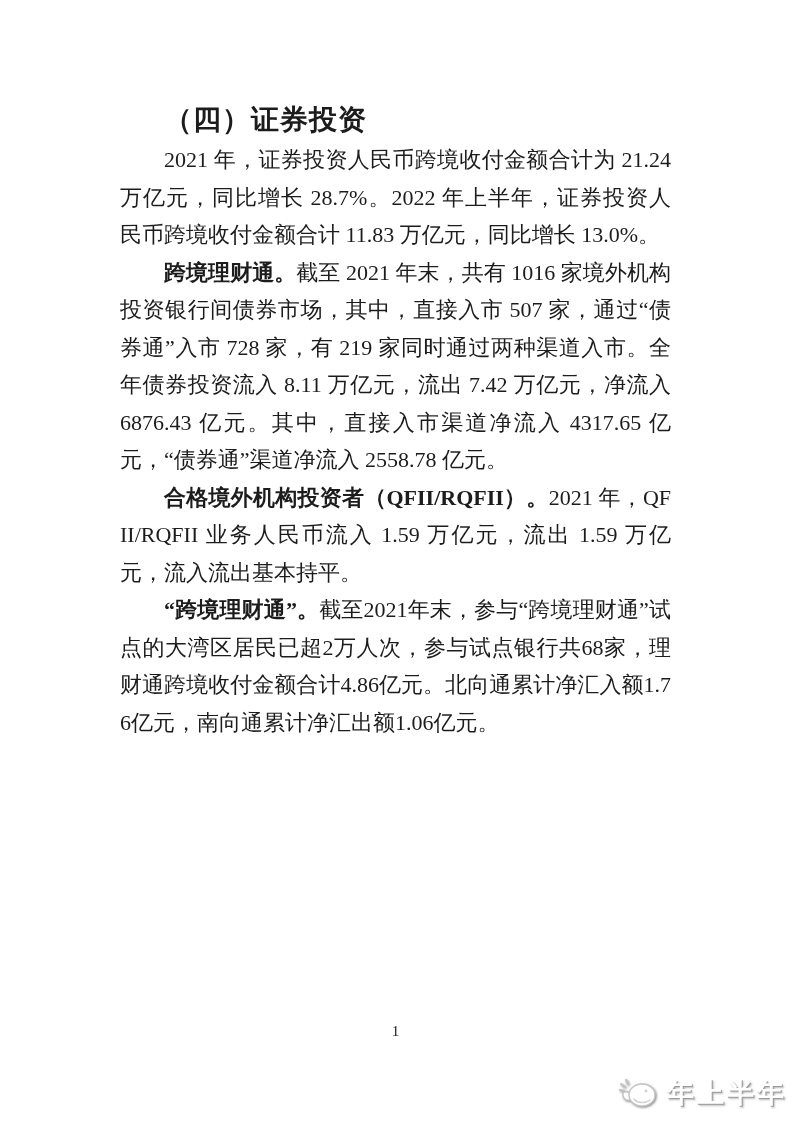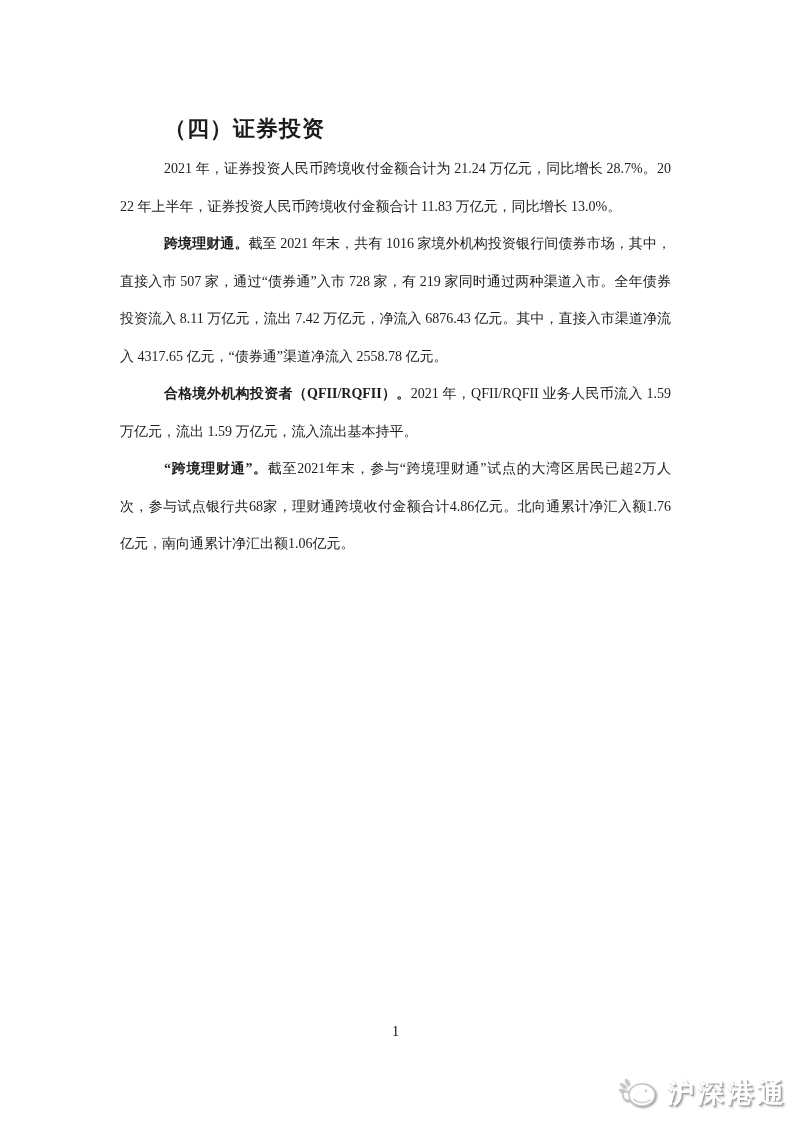--- a/index.html
+++ b/index.html
@@ -16,30 +16,30 @@
     color: #1c1c1c;
     overflow: hidden;
   }
   .content {
     position: absolute;
     left: 120px;
     top: 94px;
     width: 551px;
   }
   .heading {
-    margin: 16px 0 2px 0;
-    font-size: 22px;
+    margin: 7px 0 2px 0;
+    font-size: 28px;
     font-weight: bold;
     line-height: 38px;
     text-indent: 44px;
     letter-spacing: 1px;
   }
   .para {
     margin: 0;
-    font-size: 14px;
+    font-size: 22px;
     line-height: 37.5px;
     text-align: justify;
     text-indent: 44px;
     word-break: break-all;
   }
   .para .lead {
     font-weight: bold;
   }
   .page-number {
     position: absolute;
@@ -101,16 +101,16 @@
       <path d="M4 10 L8 13 M3 16 L7 17 M9 6 L11 10" stroke="#c2c2c2" stroke-width="2" fill="none" stroke-linecap="round"></path>
 
       <path d="M14 20 C8 15, 4 19, 7 24 C10 28, 14 26, 15 23 Z" fill="#ffffff" stroke="#c6c6c6" stroke-width="1.5"></path>
 
       <ellipse cx="25" cy="21" rx="13" ry="11" fill="#ffffff" stroke="#c6c6c6" stroke-width="1.5"></ellipse>
 
       <path d="M17 25 C20 29, 28 30, 33 26" fill="none" stroke="#d2d2d2" stroke-width="1.5" stroke-linecap="round"></path>
 
       <circle cx="29" cy="17" r="1.4" fill="#cfcfcf"></circle>
     </svg>
-    <span class="watermark-label">沪深港通</span>
+    <span class="watermark-label">年上半年</span>
   </div>
 
 </div>
 
 </body></html>

